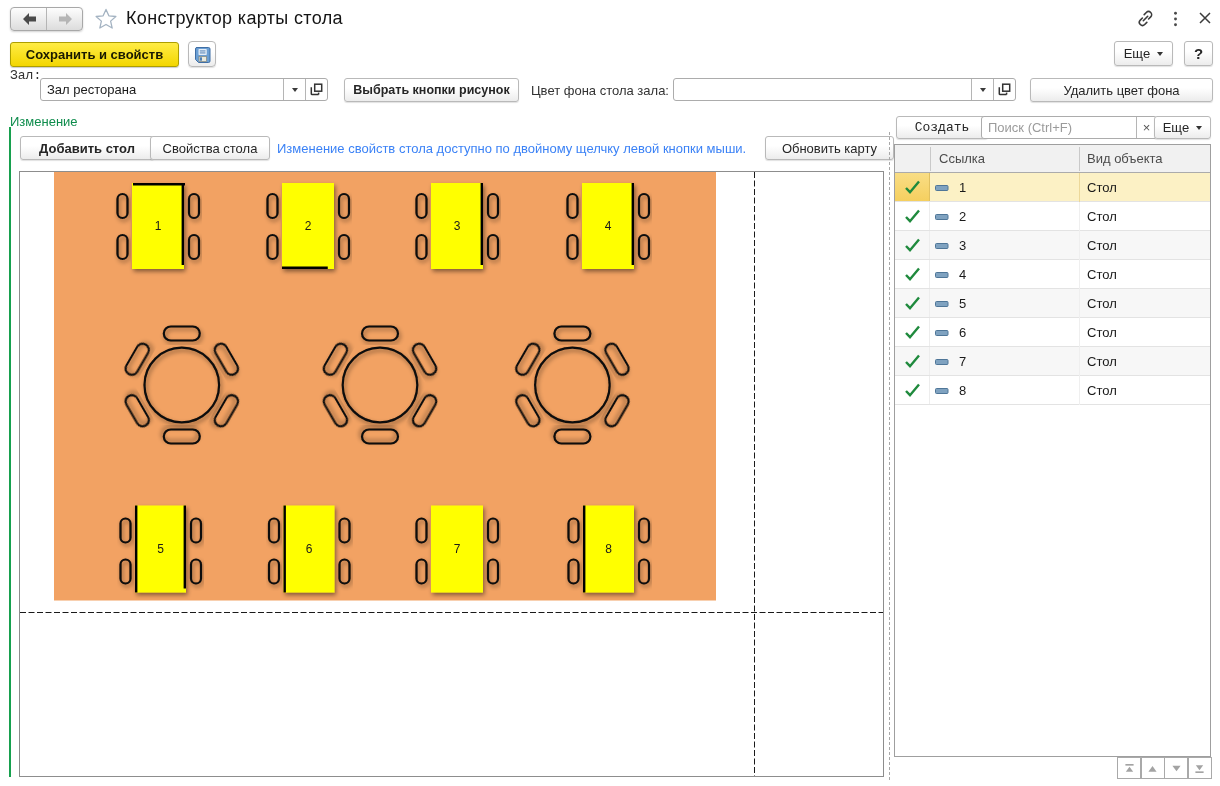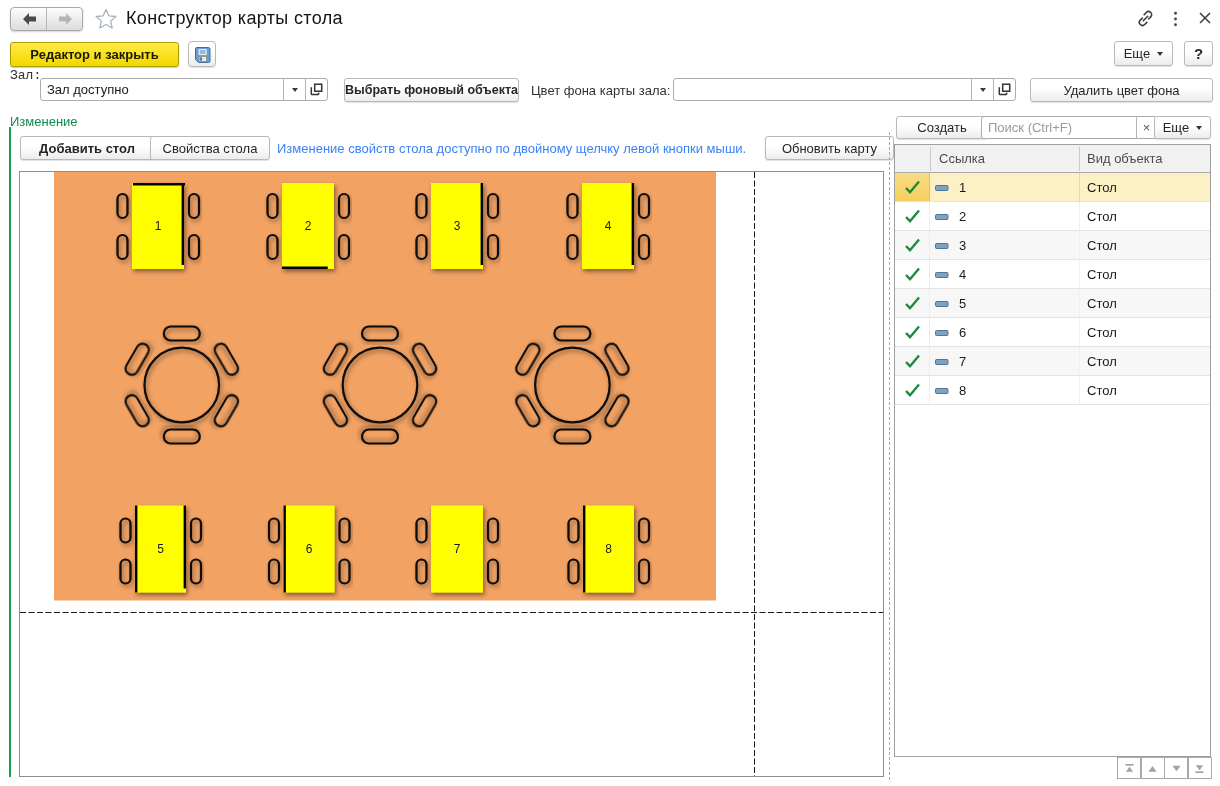--- a/index.html
+++ b/index.html
@@ -43,52 +43,52 @@
   <g fill="#4a4a4a">
       <circle cx="3.5" cy="2.2" r="1.45"></circle>
       <circle cx="3.5" cy="8" r="1.45"></circle>
       <circle cx="3.5" cy="13.8" r="1.45"></circle>
     </g>
 </svg>
 <svg class="abs" style="left:1198px;top:11px;" width="14" height="14" viewBox="0 0 14 14">
   <path d="M2 2 L12 12 M12 2 L2 12" stroke="#3c3c3c" stroke-width="1.5" fill="none"></path>
 </svg>
 
-<div class="abs" style="left:10px;top:42px;width:169px;height:25px;box-sizing:border-box;border:1px solid #ad9e00;border-radius:3px;background:linear-gradient(#ffec45,#f3d600);display:flex;align-items:center;justify-content:center;font-weight:bold;color:#1a1a00;box-shadow:0 1px 1px rgba(0,0,0,0.2);">Редактор и закрыть</div>
+<div class="abs" style="left:10px;top:42px;width:169px;height:25px;box-sizing:border-box;border:1px solid #ad9e00;border-radius:3px;background:linear-gradient(#ffec45,#f3d600);display:flex;align-items:center;justify-content:center;font-weight:bold;color:#1a1a00;box-shadow:0 1px 1px rgba(0,0,0,0.2);">Сохранить и свойств</div>
 
 <div class="btn" style="left:188px;top:41px;width:28px;height:26px;border-radius:4px;">
   <svg width="17" height="17" viewBox="0 0 17 17">
     <path d="M2.5 1.5 h12 a1.5 1.5 0 0 1 1.5 1.5 v12 a1.5 1.5 0 0 1 -1.5 1.5 h-10 l-3 -3 v-10.5 a1.5 1.5 0 0 1 1.5 -1.5 Z" fill="#6b9fd4" stroke="#3f6ea5" stroke-width="1"></path>
     <rect x="4.6" y="3.2" width="8" height="5.6" fill="#fff"></rect>
     <rect x="5.6" y="4.4" width="6" height="1.1" fill="#4d7fb5"></rect>
     <rect x="5.6" y="6.4" width="6" height="1.1" fill="#4d7fb5"></rect>
     <rect x="5" y="10.6" width="7.4" height="4.9" fill="#e9e9dd" stroke="#8a8a7a" stroke-width="0.7"></rect>
     <rect x="5.8" y="11.3" width="2.2" height="3.4" fill="#4d7fb5"></rect>
   </svg>
 </div>
 
 <div class="btn" style="left:1114px;top:41px;width:59px;height:25px;">Еще&nbsp;&nbsp;<span class="tri" style="border-top-color:#333;"></span></div>
 <div class="btn" style="left:1184px;top:41px;width:29px;height:25px;font-size:15px;font-weight:bold;">?</div>
 
 <div class="abs" style="left:10px;top:68px;color:#333;font-family:Liberation Mono, monospace;">Зал:</div>
 <div class="input" style="left:40px;top:78px;width:288px;height:23px;">
-  <div style="flex:1;padding-left:6px;color:#1a1a1a;">Зал доступно</div>
+  <div style="flex:1;padding-left:6px;color:#1a1a1a;">Зал ресторана</div>
   <div class="combo-dd">
       <span class="tri" style="border-top-width:4px;"></span>
     </div>
   <div class="combo-open">
     <svg width="13" height="13" viewBox="0 0 13 13">
       <rect x="4.7" y="1.2" width="7" height="7" fill="none" stroke="#333" stroke-width="1.5"></rect>
       <path d="M8.6 11.6 H2.1 a0.8 0.8 0 0 1 -0.8 -0.8 V4.3" fill="none" stroke="#333" stroke-width="1.5"></path>
       <path d="M8.6 11.6 v-2" fill="none" stroke="#333" stroke-width="1.5"></path>
     </svg>
   </div>
 </div>
-<div class="btn" style="left:344px;top:78px;width:175px;height:24px;font-weight:bold;font-size:12.5px;">Выбрать фоновый объекта</div>
-<div class="abs" style="left:531px;top:83px;color:#333;">Цвет фона карты зала:</div>
+<div class="btn" style="left:344px;top:78px;width:175px;height:24px;font-weight:bold;font-size:12.5px;">Выбрать кнопки рисунок</div>
+<div class="abs" style="left:531px;top:83px;color:#333;">Цвет фона стола зала:</div>
 <div class="input" style="left:673px;top:78px;width:343px;height:23px;">
   <div style="flex:1;"></div>
   <div class="combo-dd">
       <span class="tri" style="border-top-width:4px;"></span>
     </div>
   <div class="combo-open">
     <svg width="13" height="13" viewBox="0 0 13 13">
       <rect x="4.7" y="1.2" width="7" height="7" fill="none" stroke="#333" stroke-width="1.5"></rect>
       <path d="M8.6 11.6 H2.1 a0.8 0.8 0 0 1 -0.8 -0.8 V4.3" fill="none" stroke="#333" stroke-width="1.5"></path>
       <path d="M8.6 11.6 v-2" fill="none" stroke="#333" stroke-width="1.5"></path>
@@ -215,21 +215,21 @@
           <rect x="580.0003082948986" y="232.50000000000003" width="34" height="12.5" rx="6.25" ry="6.25" fill="none" stroke="#0a0a0a" stroke-width="2.2" transform="rotate(-240 597.0003082948986 238.75000000000003)" filter="url(#sh)"></rect>
           <rect x="580.0003082948986" y="181" width="34" height="12.5" rx="6.25" ry="6.25" fill="none" stroke="#0a0a0a" stroke-width="2.2" transform="rotate(60 597.0003082948986 187.25)" filter="url(#sh)"></rect>
           <circle cx="552.4" cy="213" r="37.3" fill="none" stroke="#0a0a0a" stroke-width="2.2" filter="url(#sh)"></circle>
         </g>
       </g>
 </svg>
 </div>
 
 <div class="abs" style="left:889px;top:132px;width:0;height:648px;border-left:1px dashed #a8a8a8;"></div>
 
-<div class="btn" style="left:896px;top:116px;width:92px;height:23px;">Создать</div>
+<div class="btn" style="left:896px;top:116px;width:92px;height:23px;font-family:Liberation Mono, monospace;">Создать</div>
 <div class="input" style="left:981px;top:116px;width:176px;height:23px;border-radius:3px;gap:16px;">
   <div style="flex:1;padding-left:6px;color:#9b9b9b;">Поиск (Ctrl+F)</div>
   <div style="width:19px;align-self:stretch;border-left:1px solid #b5b5b5;display:flex;align-items:center;justify-content:center;color:#555;font-size:13px;">×</div>
 </div>
 <div class="btn" style="left:1154px;top:116px;width:57px;height:23px;">Еще&nbsp;&nbsp;<span class="tri" style="border-top-color:#333;"></span></div>
 
 <div class="abs" id="grid" style="left:894px;top:144px;width:317px;height:613px;border:1px solid #9f9f9f;box-sizing:border-box;background:#fff;padding-left:10px;">
   <div class="abs" style="left:0;top:0;width:315px;height:28px;background:#f1f1f1;border-bottom:1px solid #ababab;box-sizing:border-box;color:#4c4c4c;">
     <div class="abs" style="left:44px;top:6px;">Ссылка</div>
     <div class="abs" style="left:192px;top:6px;">Вид объекта</div>

